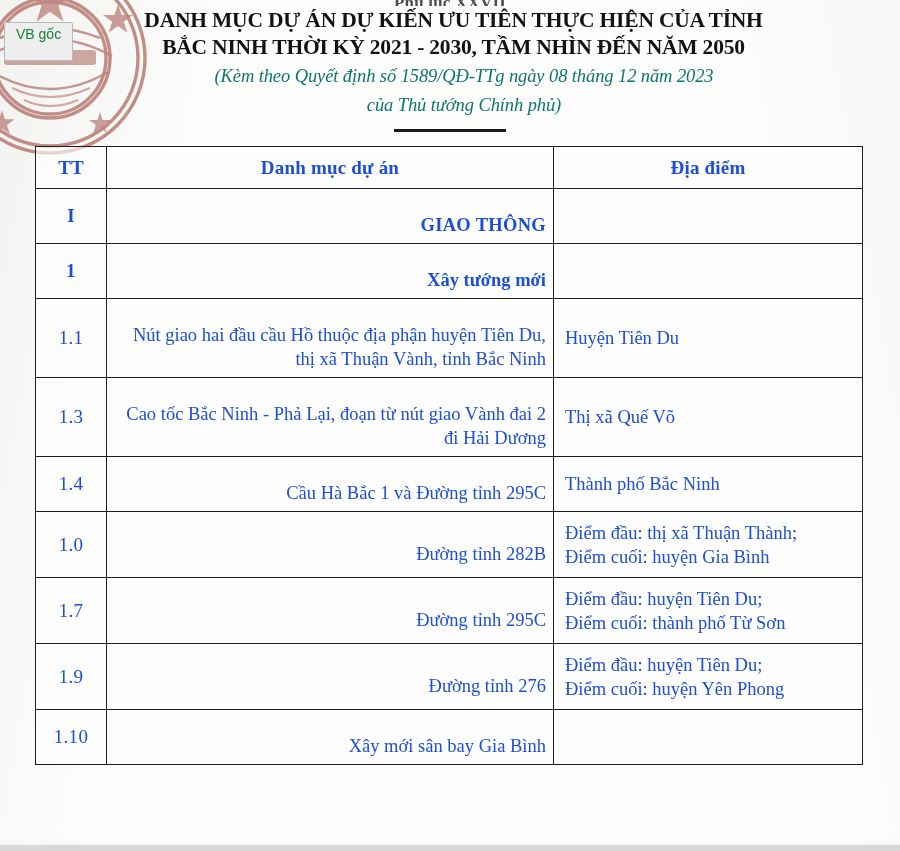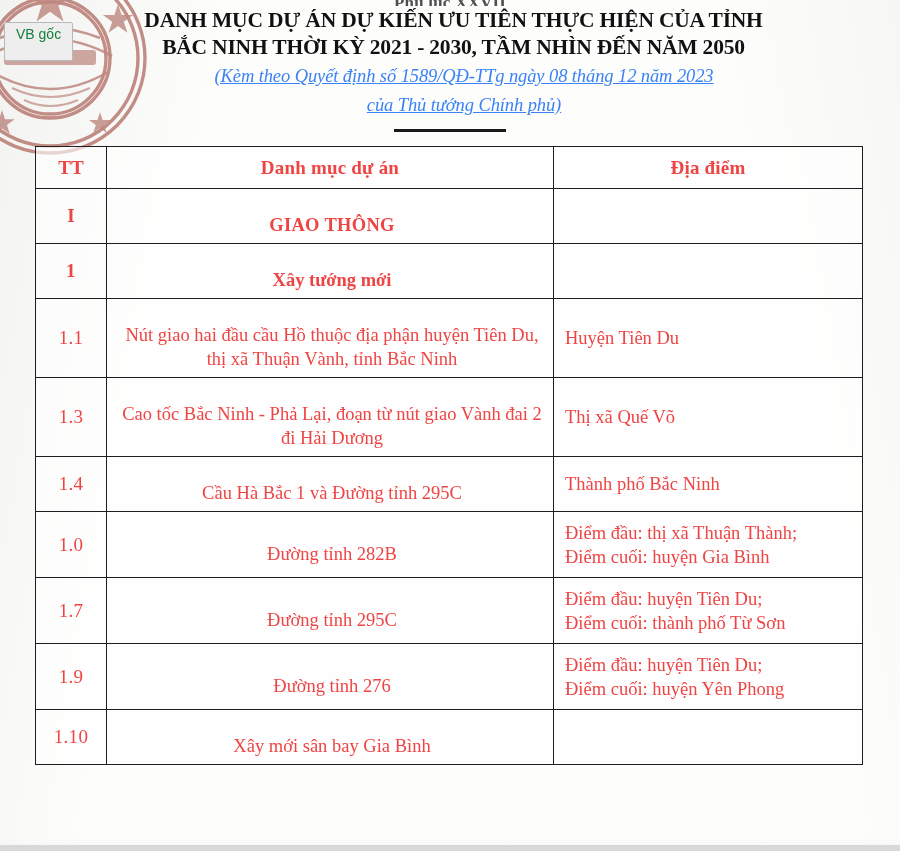--- a/index.html
+++ b/index.html
@@ -87,25 +87,24 @@
     color: #111111;
     letter-spacing: -.2px;
     line-height: 26px;
     padding: 1px 26px 0 33px;
     text-transform: uppercase;
   }
 
   .doc-subtitle {
     font-style: italic;
     font-size: 18.5px;
-    color: #3b82f6;
+    color: #0f766e;
     line-height: 25px;
     padding: 4px 32px 0 60px;
     letter-spacing: -.1px;
-    text-decoration: underline;
   }
 
   .title-rule {
     width: 112px;
     height: 3px;
     background: #1a1a1a;
     margin: 11px auto 0 auto;
   }
 
   
@@ -125,42 +124,42 @@
   }
 
   table.doc-table col.c-tt   { width: 71px;  }
   table.doc-table col.c-name { width: 447px; }
   table.doc-table col.c-loc  { width: 309px; }
 
   table.doc-table th,
   table.doc-table td {
     border: 1.4px solid #1d1d1d;
     vertical-align: middle;
-    color: #ef4444;
+    color: #1d4ed8;
     background: rgba(255,255,255,.62);
   }
 
   table.doc-table thead th {
     text-align: center;
     font-size: 19px;
     font-weight: bold;
     height: 42px;
     padding: 2px 6px;
     letter-spacing: .2px;
   }
 
   td.tt-cell {
     text-align: center;
     font-size: 19px;
     padding: 4px 2px;
     letter-spacing: .3px;
   }
 
   td.name-cell {
-    text-align: center;
+    text-align: right;
     font-size: 18.5px;
     padding: 24px 7px 6px 11px;
     line-height: 24px;
   }
 
   td.loc-cell {
     text-align: left;
     font-size: 18.5px;
     padding: 6px 7px 6px 11px;
     line-height: 24px;

